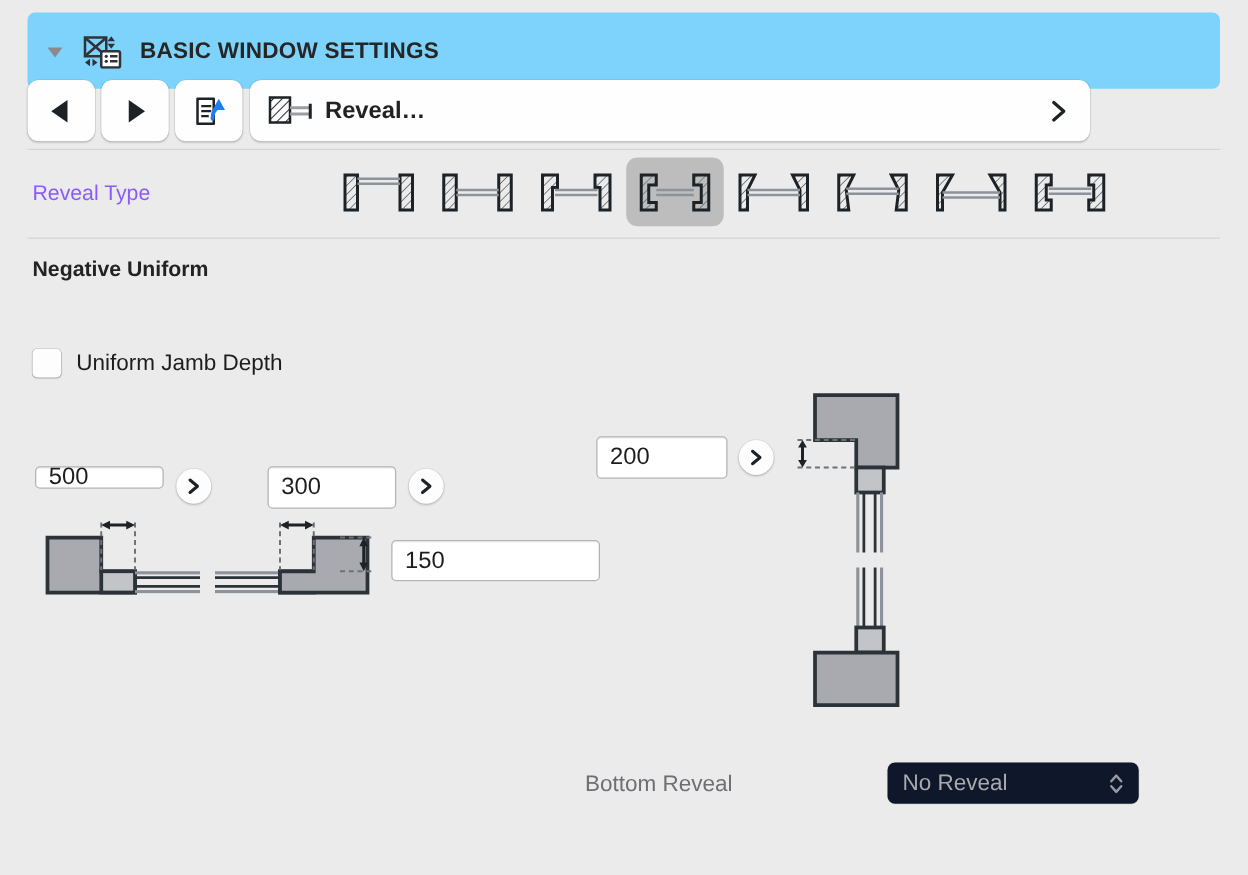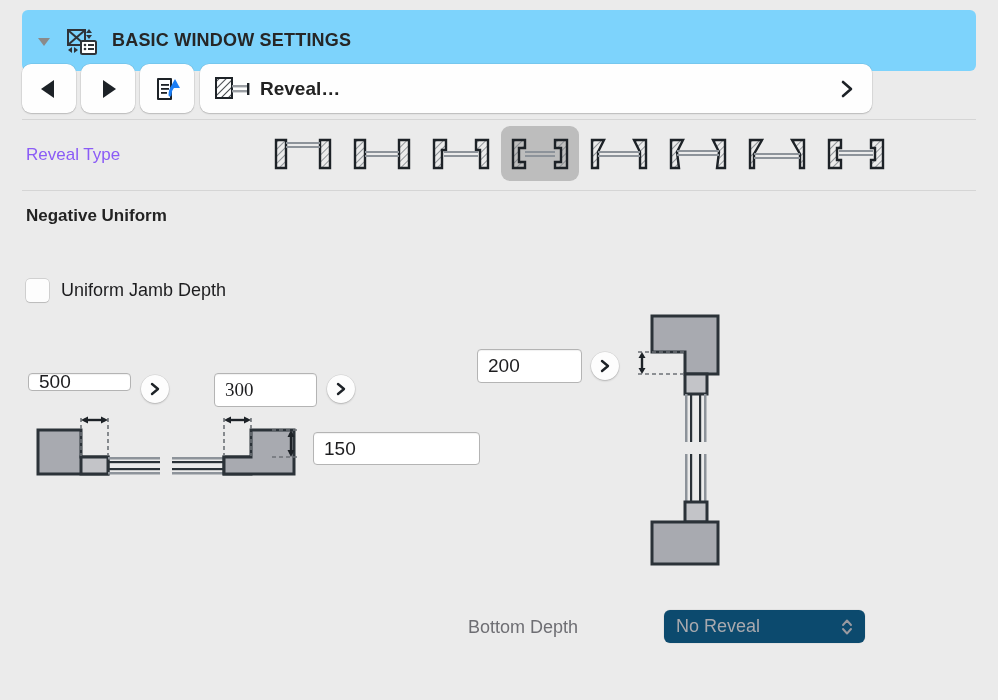--- a/index.html
+++ b/index.html
@@ -77,21 +77,21 @@
   
   .numfield{
     position:absolute;background:#fff;
     border:.5px solid #b4b4b4;border-radius:4px;
     box-shadow:inset 0 1px 1px rgba(0,0,0,.06);
     display:flex;align-items:center;
     font-size:19px;color:#1d1d1f;
     padding-left:10px;box-sizing:border-box;cursor:text;
   }
   .f500{left:28px;top:373px;width:103px;height:18px;}
-  .f300{left:214px;top:373px;width:103px;height:34px;font-family:Liberation Serif, serif;}
+  .f300{left:214px;top:373px;width:103px;height:34px;}
   .f150{left:313px;top:432px;width:167px;height:33px;}
   .f200{left:477px;top:349px;width:105px;height:34px;}
 
   .stepbtn{
     position:absolute;width:28px;height:28px;border-radius:50%;
     background:#fdfdfd;
     box-shadow:0 0 0 .5px rgba(0,0,0,.10),0 1px 2px rgba(0,0,0,.20);
     display:flex;align-items:center;justify-content:center;cursor:pointer;
   }
   .s500{left:141px;top:375px;}
@@ -99,22 +99,22 @@
   .s200{left:591px;top:352px;}
 
   
   .diagram{position:absolute;}
   .plan{left:26px;top:412px;}
   .elev{left:630px;top:312px;}
 
   
   .br-label{position:absolute;left:468px;top:617px;font-size:18px;color:#6e6e73;}
   .br-select{
-    position:absolute;left:664px;top:610px;width:201px;height:33px;
-    background:#0c4a6e;border-radius:6px;
+    position:absolute;left:710px;top:610px;width:201px;height:33px;
+    background:#0f172a;border-radius:6px;
     box-shadow:0 0 0 .5px rgba(0,0,0,.07);
     display:flex;align-items:center;cursor:default;
   }
   .br-select .val{margin-left:12px;font-size:18px;color:#a9a9ae;}
   .br-select .arrows{margin-left:auto;margin-right:12px;display:flex;}
 </style>
 </head>
 <body>
 
 <div class="section-header">
@@ -376,21 +376,21 @@
     <line x1="8" y1="40" x2="54" y2="40" stroke="#6d7277" stroke-width="1.6" stroke-dasharray="4 3"></line>
     <line x1="8" y1="62" x2="54" y2="62" stroke="#6d7277" stroke-width="1.6" stroke-dasharray="4 3"></line>
     <g>
       <line x1="12" y1="43" x2="12" y2="59" stroke="#1d2227" stroke-width="2.4"></line>
       <polygon points="12,40 8.5,46 15.5,46" fill="#1d2227"></polygon>
       <polygon points="12,62 8.5,56 15.5,56" fill="#1d2227"></polygon>
     </g>
   </svg>
 </div>
 
-<div class="br-label">Bottom Depth</div>
+<div class="br-label">Bottom Reveal</div>
 <div class="br-select">
   <span class="val">No Reveal</span>
   <span class="arrows">
     <svg width="12" height="20" viewBox="0 0 12 20">
       <polyline points="2,8 6,3.5 10,8" fill="none" stroke="#9a9aa0" stroke-width="1.9" stroke-linecap="round" stroke-linejoin="round"></polyline>
       <polyline points="2,12 6,16.5 10,12" fill="none" stroke="#9a9aa0" stroke-width="1.9" stroke-linecap="round" stroke-linejoin="round"></polyline>
     </svg>
   </span>
 </div>
 

